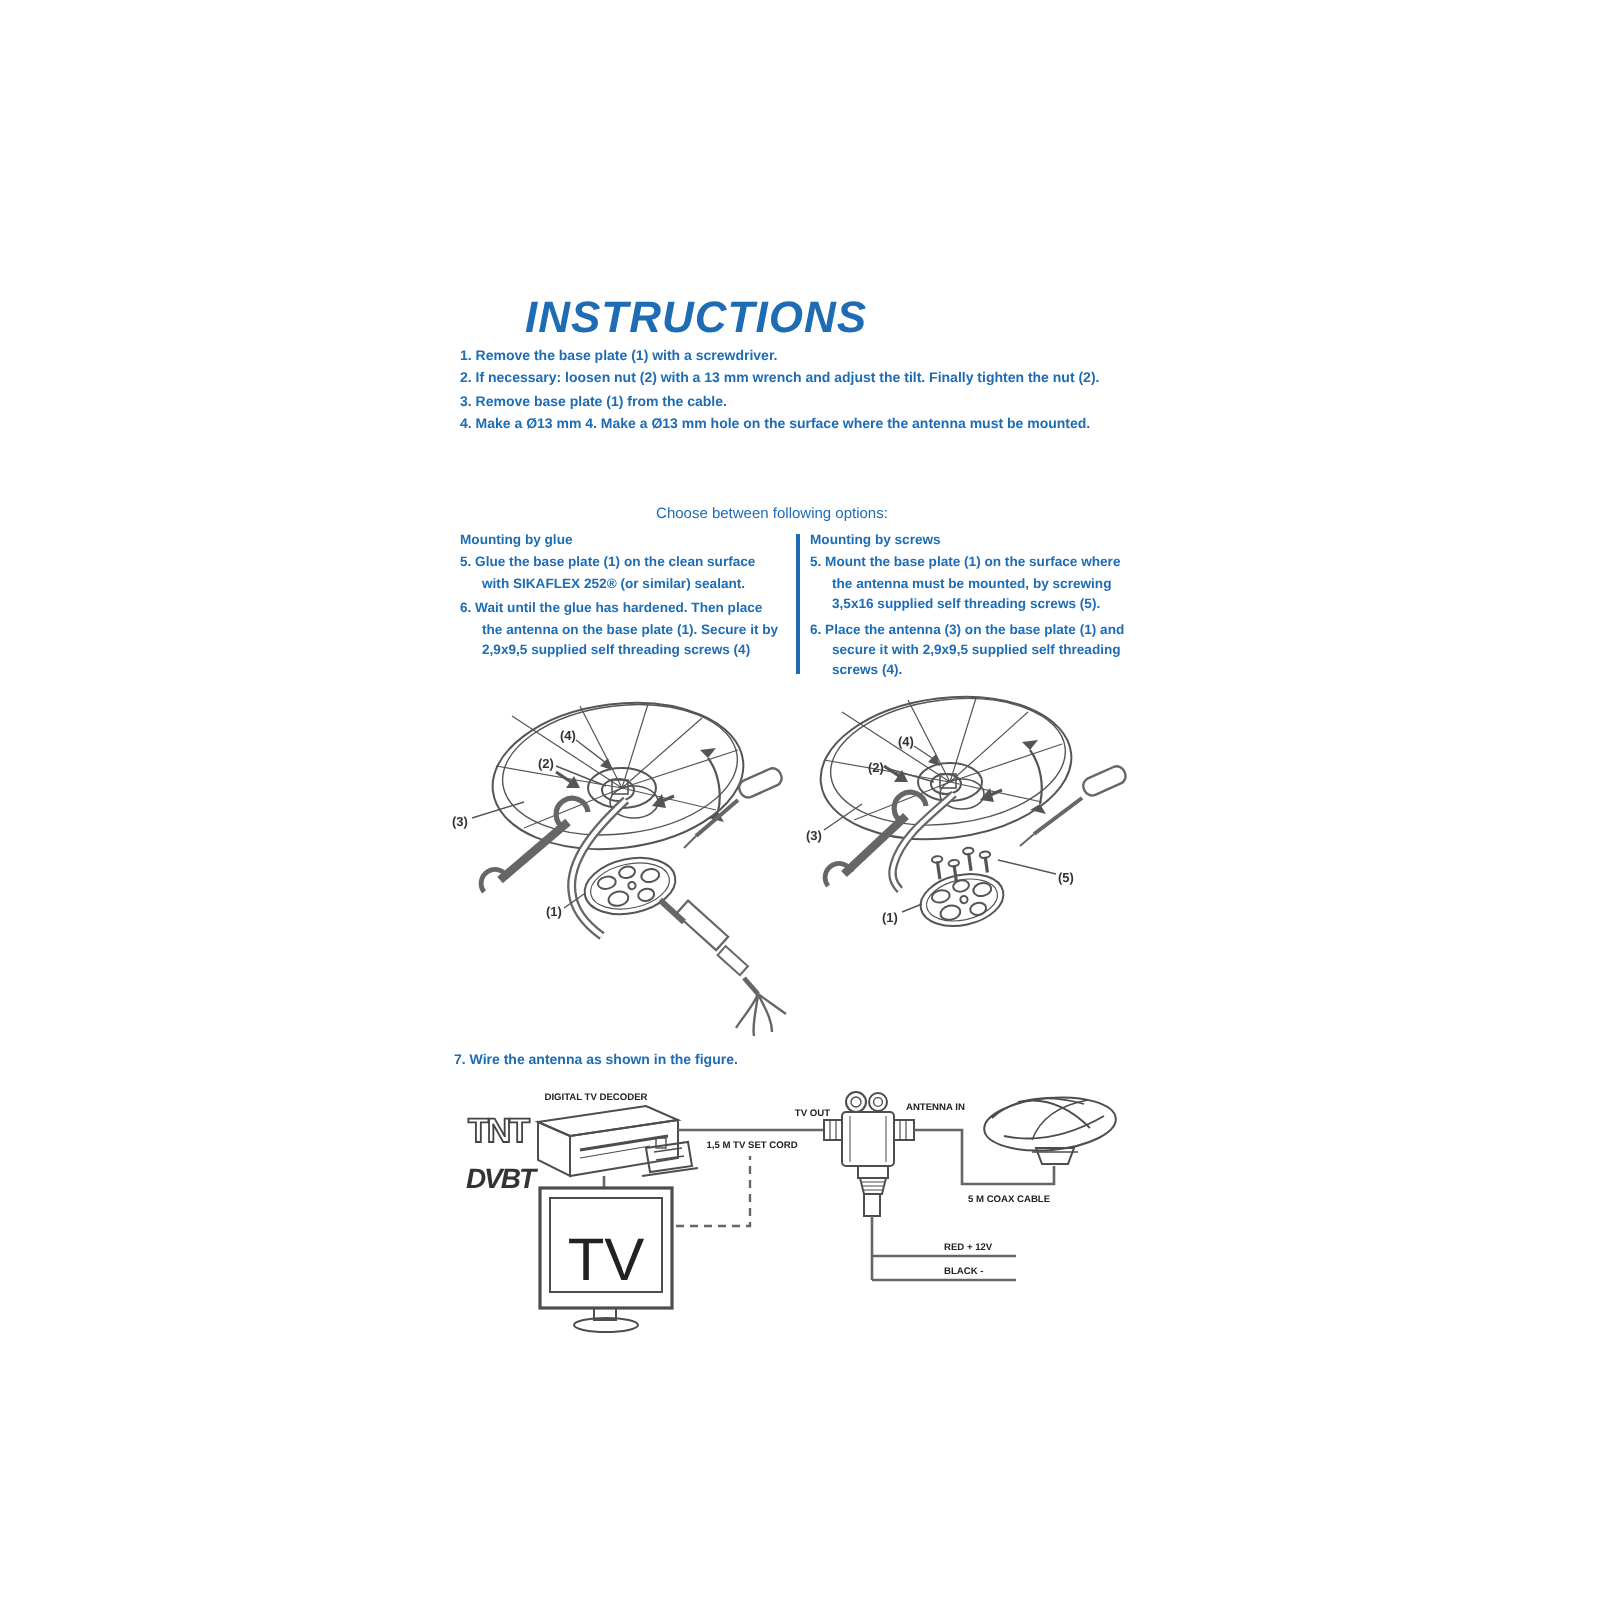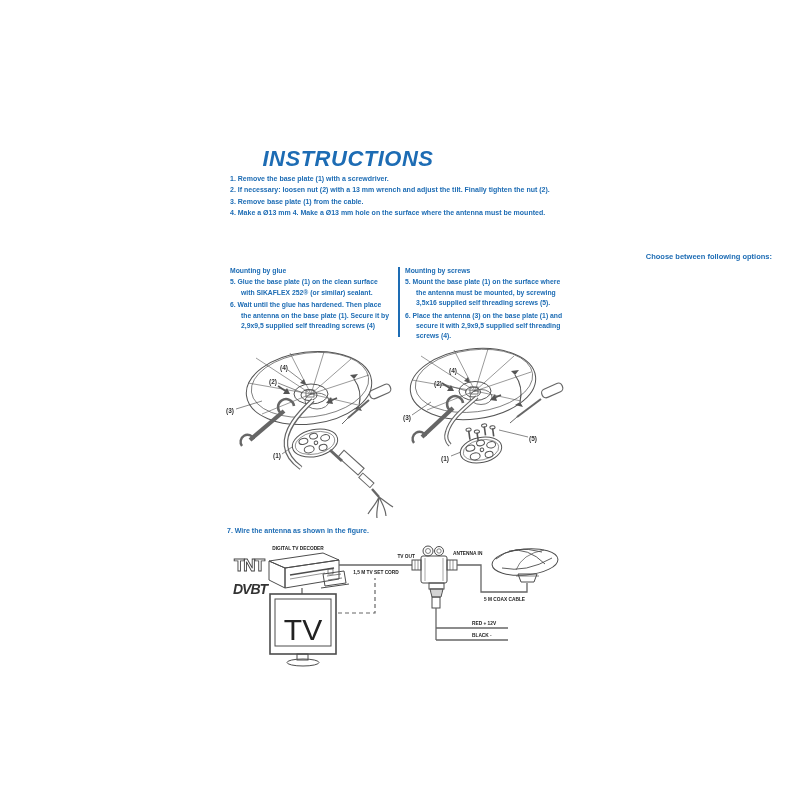--- a/index.html
+++ b/index.html
@@ -2,22 +2,22 @@
 <html><head>
 <meta charset="utf-8">
 <style>
   html,body{margin:0;padding:0;background:#fff;}
   .canvas{position:relative;width:800px;height:800px;background:#ffffff;overflow:hidden;
           font-family:"Liberation Sans",sans-serif;}
   .doc-title{position:absolute;left:0;top:146px;width:696px;text-align:center;
              font-size:22px;font-weight:bold;font-style:italic;color:#1d6cb4;letter-spacing:.5px;}
   .steps{position:absolute;left:230px;top:173px;width:330px;font-size:7px;font-weight:bold;
          color:#1d6cb4;line-height:11.4px;}
-  .options-heading{position:absolute;left:0;top:252px;width:772px;text-align:right;
-                   font-size:7.5px;font-weight:bold;color:#1d6cb4;}
+  .options-heading{position:absolute;left:0;top:252px;width:772px;text-align:center;
+                   font-size:7.5px;font-weight:normal;color:#1d6cb4;}
   .col{position:absolute;top:266px;font-size:6.8px;font-weight:bold;color:#1d6cb4;line-height:10.4px;}
   .col-left{left:230px;width:162px;}
   .col-right{left:405px;width:166px;}
   .col-head{margin-bottom:1px;}
   .col-step{padding-left:11px;text-indent:-11px;margin-bottom:2px;}
   .divider{position:absolute;left:398px;top:267px;width:2px;height:70px;background:#1d6cb4;}
   .wiring-heading{position:absolute;left:227px;top:527px;font-size:7px;font-weight:bold;color:#1d6cb4;}
   svg{position:absolute;}
   svg text{font-family:"Liberation Sans",sans-serif;}
   .dlabel{font-size:6.5px;font-weight:bold;fill:#333;}

